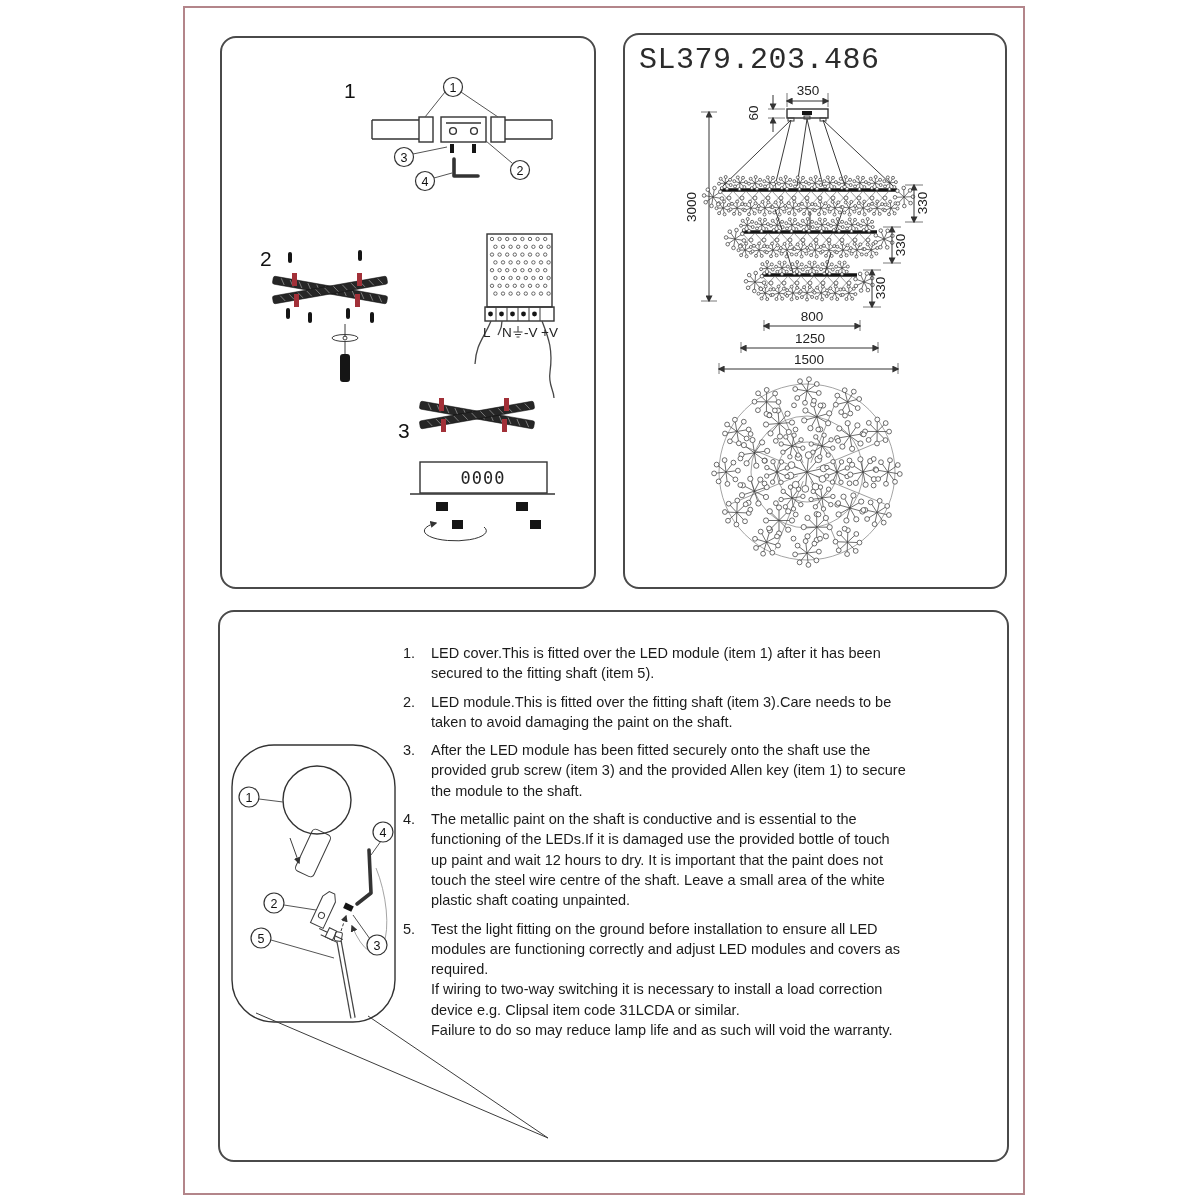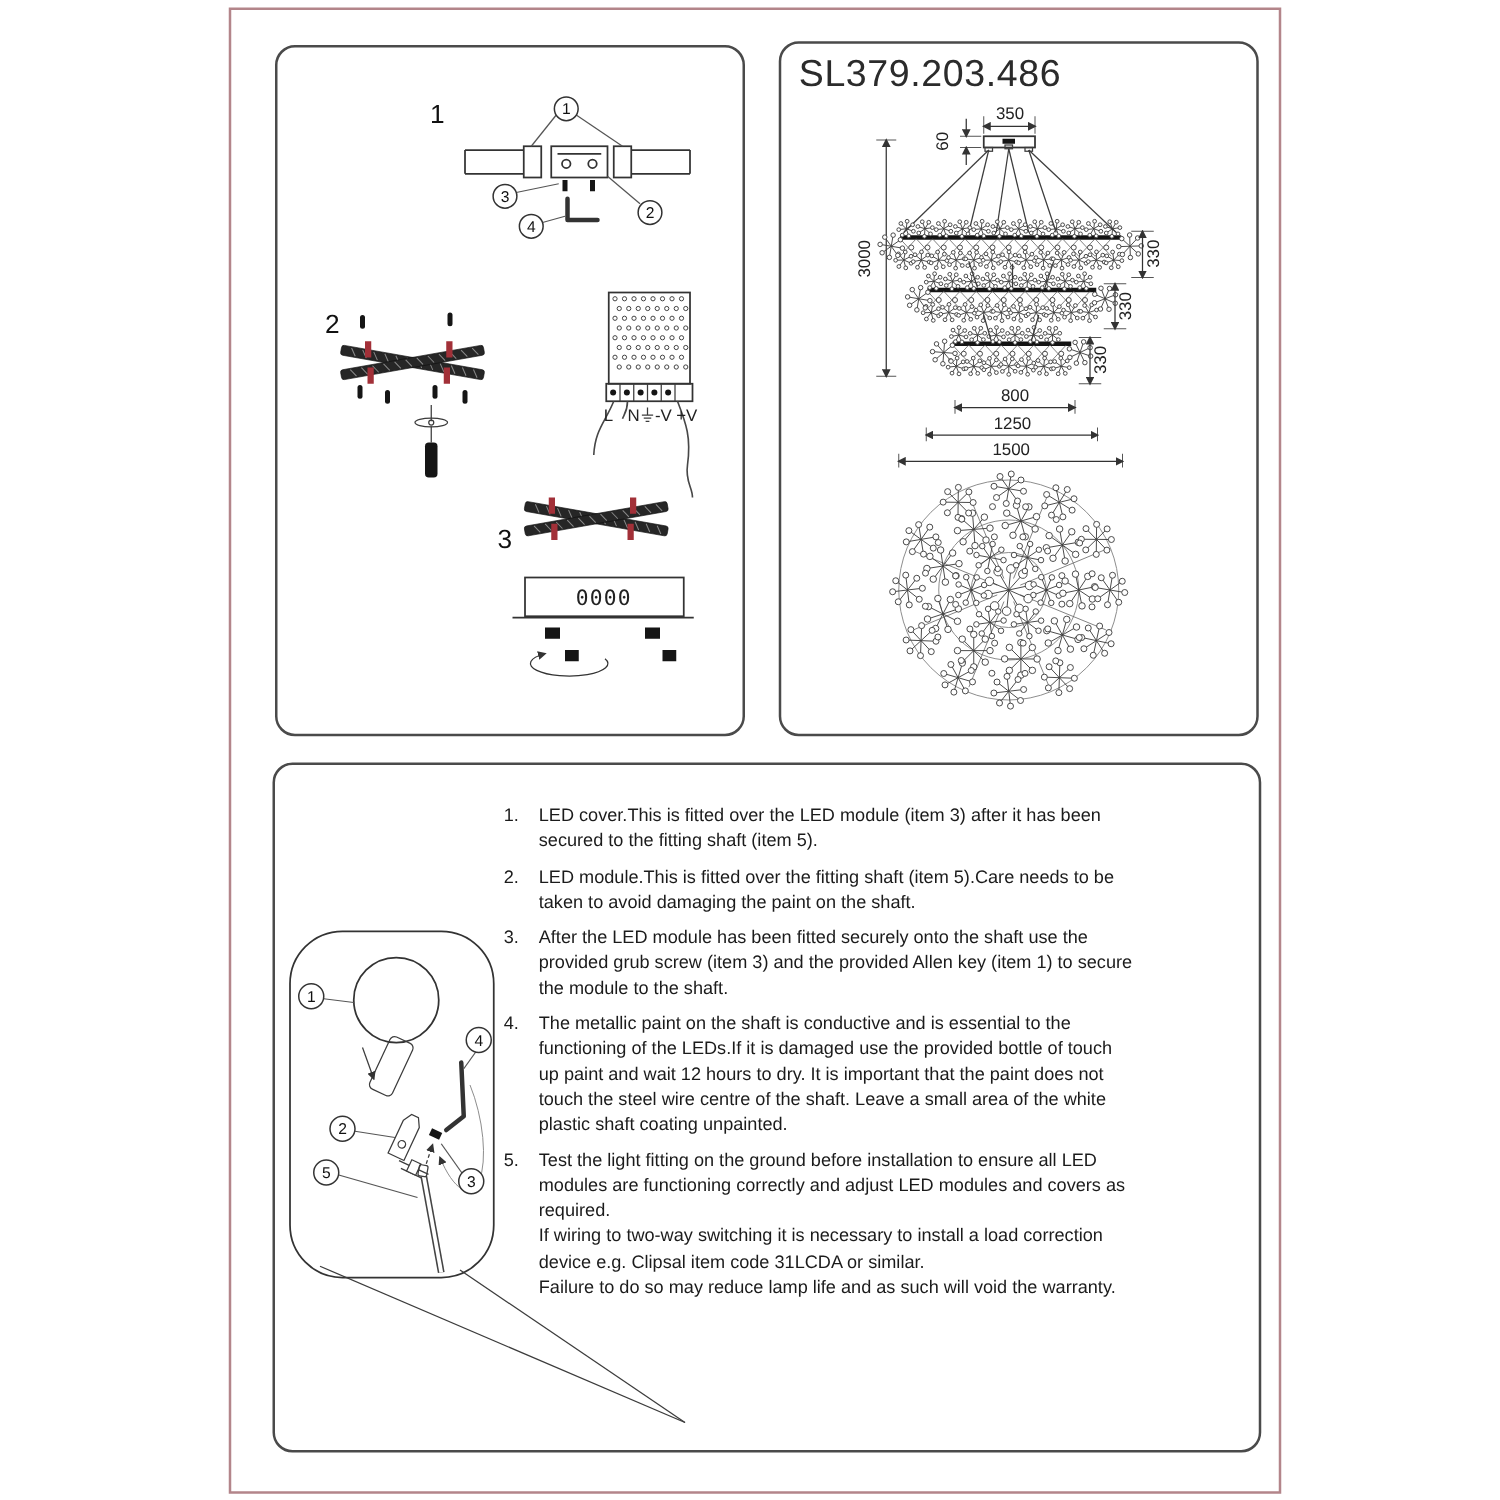--- a/index.html
+++ b/index.html
@@ -5,21 +5,21 @@
   html,body{margin:0;padding:0;background:#ffffff;}
   .canvas{position:relative;width:1200px;height:1200px;background:#fff;overflow:hidden;
           font-family:"Liberation Sans",sans-serif;color:#1e1e1e;}
   .frame{position:absolute;left:183px;top:6px;width:838px;height:1185px;
          border:2px solid #b3858a;background:#fff;}
   .panel{position:absolute;border:2px solid #4a4a4a;border-radius:16px;background:#fff;}
   .panel-tl{left:35px;top:28px;width:372px;height:549px;}
   .panel-tr{left:438px;top:25px;width:380px;height:552px;}
   .panel-b{left:33px;top:602px;width:787px;height:548px;}
   .panel svg{position:absolute;left:0;top:0;}
-  .prod-title{position:absolute;left:14px;top:8px;font-size:30px;color:#2b2b2b;letter-spacing:.5px;}
+  .prod-title{position:absolute;left:14px;top:8px;font-size:30px;color:#2b2b2b;letter-spacing:.5px;font-family:Liberation Mono, monospace;}
 
   
   .s1{stroke:#333;stroke-width:1.4;fill:none}
   .fine{stroke:#3c3c3c;stroke-width:1;fill:none}
   .dim{stroke:#333;stroke-width:1;fill:none}
   .ext{stroke:#555;stroke-width:.8;fill:none}
   .leader{stroke:#555;stroke-width:1;fill:none}
   .wire{stroke:#474747;stroke-width:1.3;fill:none}
   .blk{fill:#151515;stroke:none}
   .key{stroke:#333;stroke-width:3.6;fill:none;stroke-linecap:round;stroke-linejoin:round}
@@ -1953,25 +1953,25 @@
     </g>
     <g class="callout">
       <circle cx="41" cy="326" r="10"></circle>
             <text x="41" y="330.5">5</text>
     </g>
    </svg>
 
    <div class="inst">
      <div class="it">
        <span class="n">1.</span>
-       <span class="t">LED cover.This is fitted over the LED module (item 3) after it has been secured to the fitting shaft (item 5).</span>
+       <span class="t">LED cover.This is fitted over the LED module (item 1) after it has been secured to the fitting shaft (item 5).</span>
      </div>
      <div class="it">
        <span class="n">2.</span>
-       <span class="t">LED module.This is fitted over the fitting shaft (item 5).Care needs to be taken to avoid damaging the paint on the shaft.</span>
+       <span class="t">LED module.This is fitted over the fitting shaft (item 3).Care needs to be taken to avoid damaging the paint on the shaft.</span>
      </div>
      <div class="it">
        <span class="n">3.</span>
        <span class="t">After the LED module has been fitted securely onto the shaft use the provided grub screw (item 3) and the provided Allen key (item 1) to secure the module to the shaft.</span>
      </div>
      <div class="it">
        <span class="n">4.</span>
        <span class="t">The metallic paint on the shaft is conductive and is essential to the functioning of the LEDs.If it is damaged use the provided bottle of touch up paint and wait 12 hours to dry. It is important that the paint does not touch the steel wire centre of the shaft. Leave a small area of the white plastic shaft coating unpainted.</span>
      </div>
      <div class="it">

